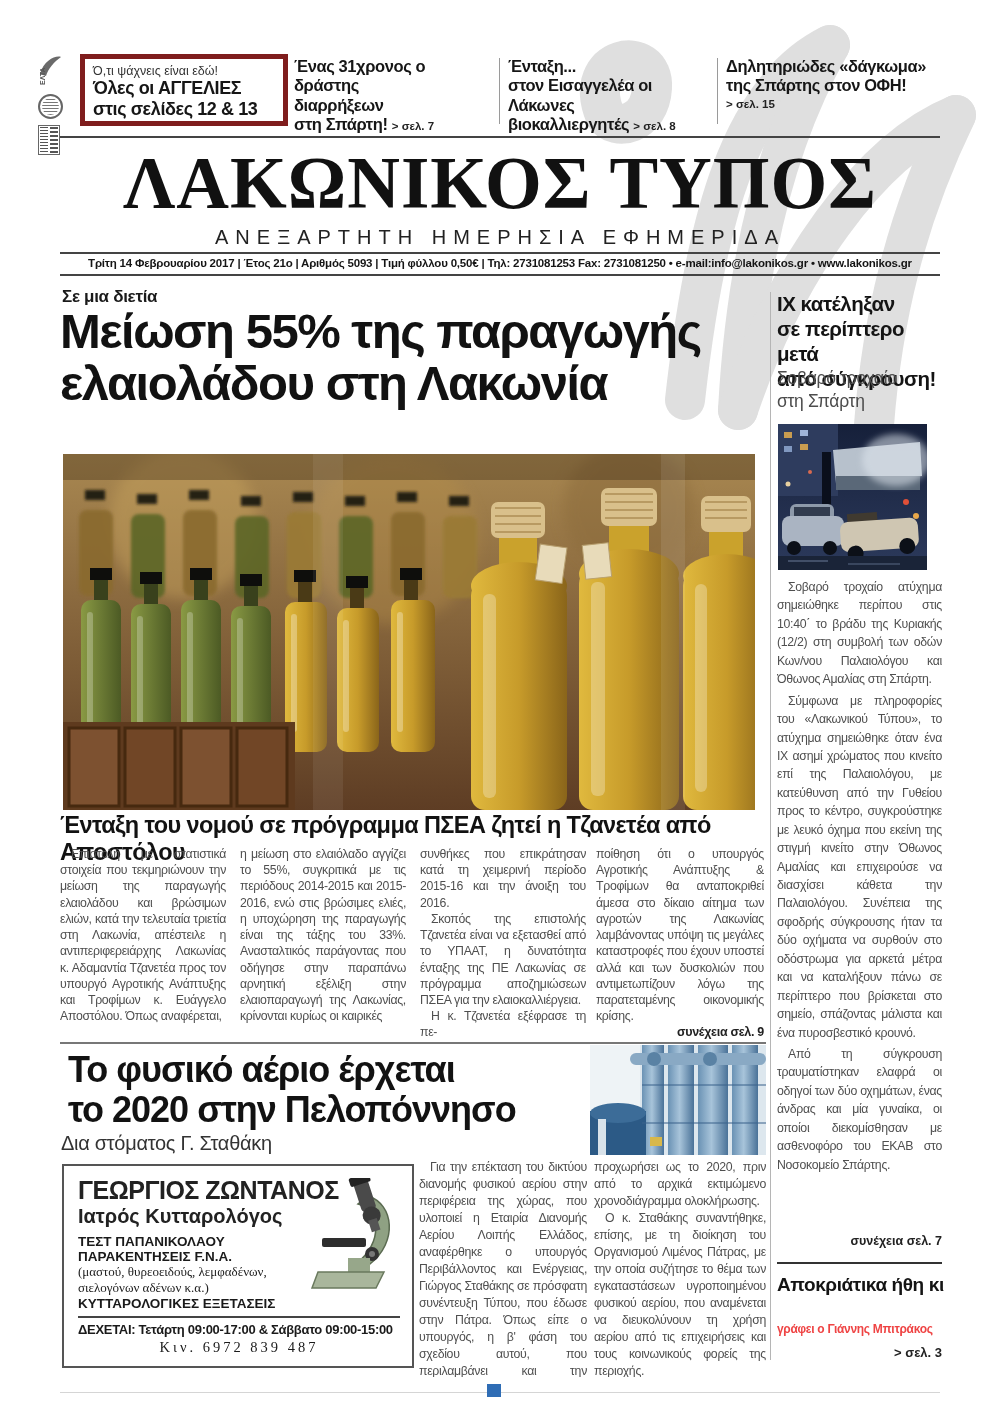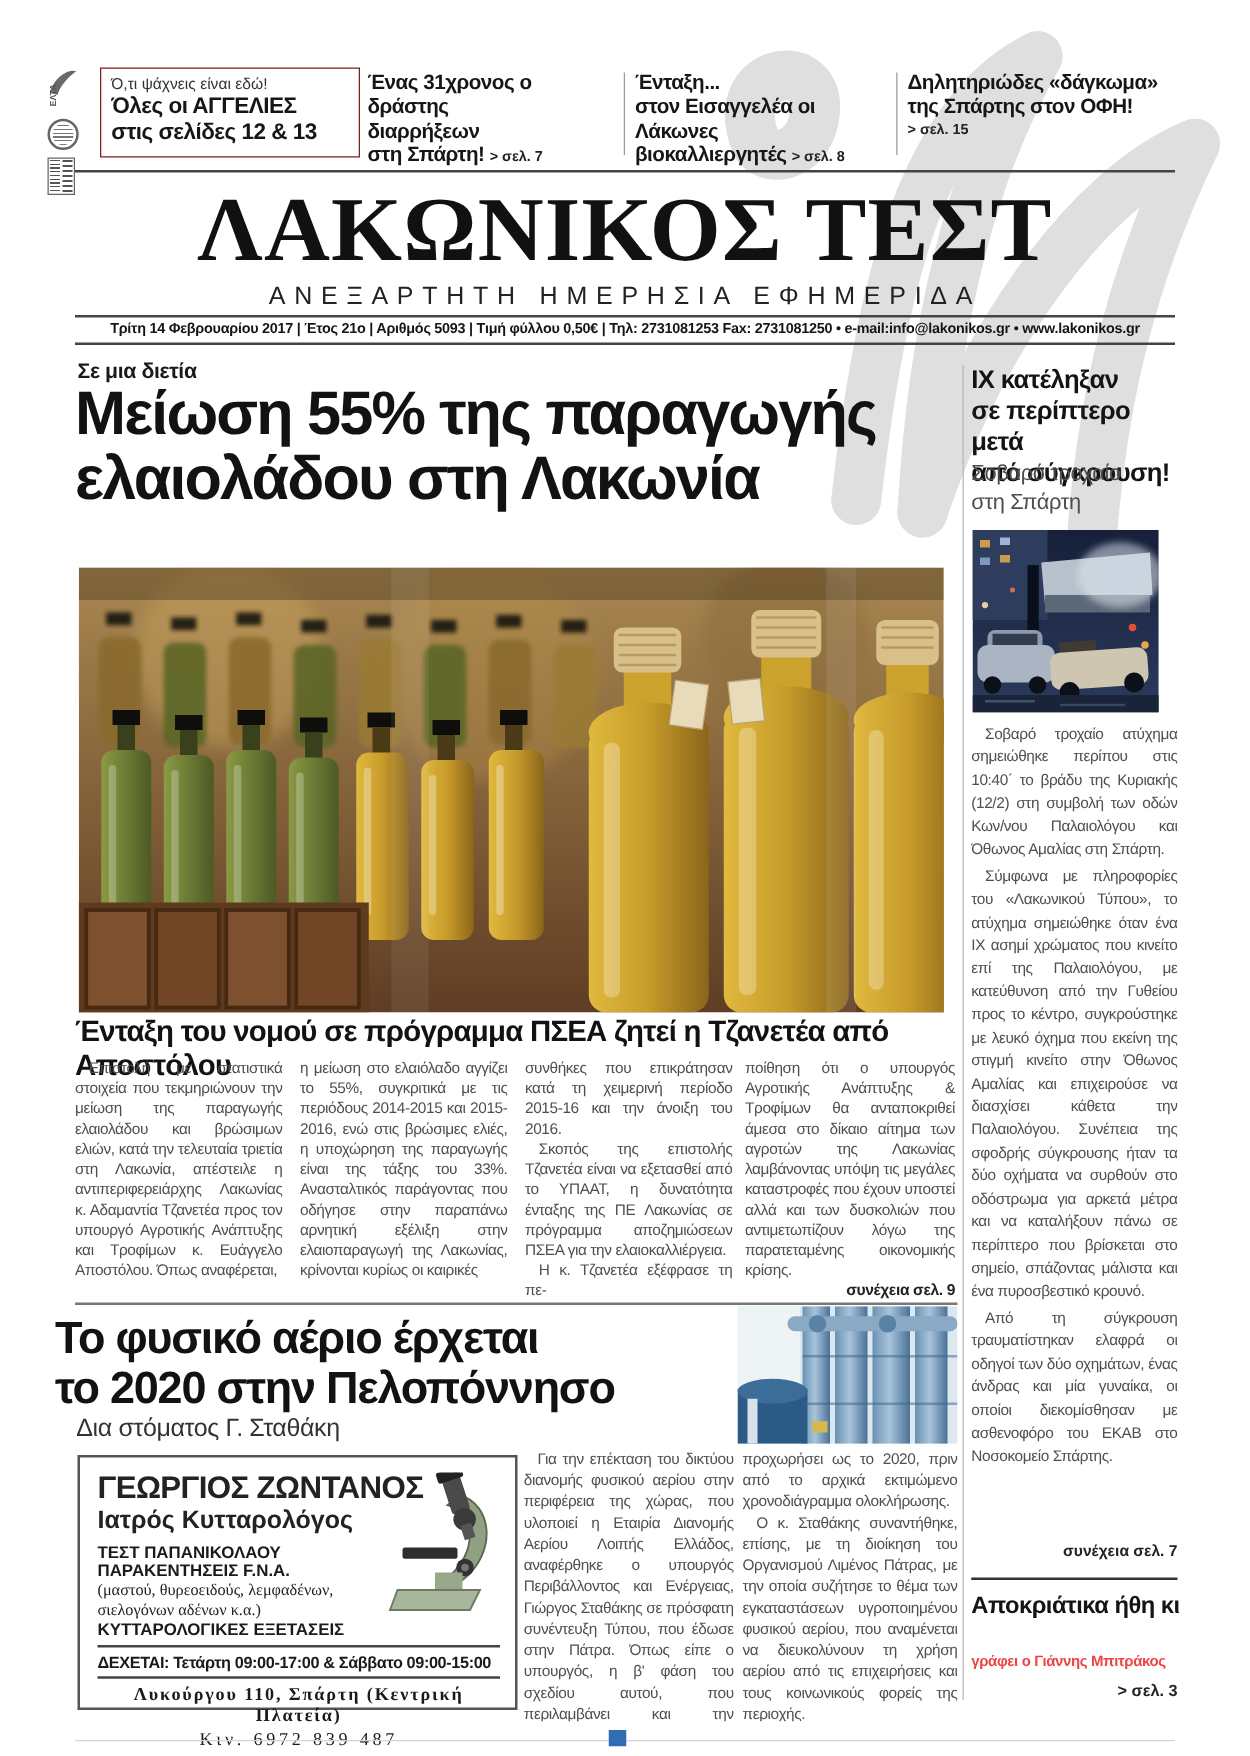--- a/index.html
+++ b/index.html
@@ -51,21 +51,21 @@
       <text x="-33" y="9" transform="rotate(-90)" font-size="7" font-weight="bold" fill="#555">ΕΛΤΑ</text>
     </svg>
     <div style="width:17px;height:17px;border:2px solid #666;border-radius:50%;margin:4px 0 0 2px;
                 background:repeating-linear-gradient(180deg,#777 0 1px,transparent 1px 3px);background-clip:content-box;padding:2px;"></div>
     <div style="width:18px;height:26px;border:1px solid #666;margin:6px 0 0 2px;display:flex;gap:2px;padding:1px;">
       <div style="flex:1;background:repeating-linear-gradient(180deg,#555 0 1px,transparent 1px 3px);"></div>
       <div style="flex:1;background:repeating-linear-gradient(180deg,#555 0 2px,transparent 2px 4px);"></div>
     </div>
   </div>
 
-  <div class="abs z" style="left:80px;top:54px;width:208px;height:72px;border:1px solid #7f1d1d;padding:5px 8px;box-sizing:border-box;background:#fff;">
+  <div class="abs z" style="left:80px;top:54px;width:208px;height:72px;border:5px solid #7f1d1d;padding:5px 8px;box-sizing:border-box;background:#fff;">
     <div style="font-size:12.5px;color:#333;">Ό,τι ψάχνεις είναι εδώ!</div>
     <div class="teaser" style="font-size:18px;">Όλες οι ΑΓΓΕΛΙΕΣ</div>
     <div class="teaser" style="font-size:18px;">στις σελίδες 12 &amp; 13</div>
   </div>
 
   <div class="abs z teaser" style="left:294px;top:57px;width:200px;">
     <div>Ένας 31χρονος ο δράστης</div>
     <div>διαρρήξεων</div>
     <div><span>στη Σπάρτη!</span>
       <span class="pageref">&gt; σελ. 7</span></div>
@@ -83,21 +83,21 @@
   <div class="abs z vline" style="left:717px;top:58px;height:66px;"></div>
 
   <div class="abs z teaser" style="left:726px;top:57px;width:214px;">
     <div>Δηλητηριώδες «δάγκωμα»</div>
     <div>της Σπάρτης στον ΟΦΗ!</div>
     <div class="pageref" style="margin-top:2px;">&gt; σελ. 15</div>
   </div>
 
   <div class="abs z hairline" style="left:60px;top:136px;width:880px;height:2px;"></div>
 
-  <div class="abs z serif b center" style="left:60px;top:142px;width:880px;font-size:73px;letter-spacing:1px;color:#111;">ΛΑΚΩΝΙΚΟΣ ΤΕΣΤ</div>
+  <div class="abs z serif b center" style="left:60px;top:142px;width:880px;font-size:73px;letter-spacing:1px;color:#111;">ΛΑΚΩΝΙΚΟΣ ΤΥΠΟΣ</div>
   <div class="abs z center" style="left:60px;top:226px;width:880px;font-size:20px;letter-spacing:7px;color:#222;">ΑΝΕΞΑΡΤΗΤΗ ΗΜΕΡΗΣΙΑ ΕΦΗΜΕΡΙΔΑ</div>
 
   <div class="abs z hairline" style="left:60px;top:252px;width:880px;height:2px;"></div>
   <div class="abs z center b" style="left:60px;top:257px;width:880px;font-size:11.5px;color:#151515;letter-spacing:-0.2px;">Τρίτη 14 Φεβρουαρίου 2017 | Έτος 21ο | Αριθμός 5093 | Τιμή φύλλου 0,50€ | Τηλ: 2731081253 Fax: 2731081250 • e-mail:info@lakonikos.gr • www.lakonikos.gr</div>
   <div class="abs z hairline" style="left:60px;top:274px;width:880px;height:2px;"></div>
 
   <div class="abs z b" style="left:62px;top:287px;font-size:17px;letter-spacing:-0.3px;">Σε μια διετία</div>
   <div class="abs z bigheadline" style="left:60px;top:306px;width:710px;">
     <div>Μείωση 55% της παραγωγής</div>
     <div>ελαιολάδου στη Λακωνία</div>
@@ -254,21 +254,21 @@
     <p class="ind">Σκοπός της επιστολής Τζανετέα είναι να εξετασθεί από το ΥΠΑΑΤ, η δυνατότητα ένταξης της ΠΕ Λακωνίας σε πρόγραμμα αποζημιώσεων ΠΣΕΑ για την ελαιοκαλλιέργεια.</p>
     <p class="ind">Η κ. Τζανετέα εξέφρασε τη πε-</p>
   </div>
   <div class="abs z colp just" style="left:596px;top:846px;width:168px;height:196px;overflow:hidden;">
     <p>ποίθηση ότι ο υπουργός Αγροτικής Ανάπτυξης &amp; Τροφίμων θα ανταποκριθεί άμεσα στο δίκαιο αίτημα των αγροτών της Λακωνίας λαμβάνοντας υπόψη τις μεγάλες καταστροφές που έχουν υποστεί αλλά και των δυσκολιών που αντιμετωπίζουν λόγω της παρατεταμένης οικονομικής κρίσης.</p>
     <p class="right contline">συνέχεια σελ. 9</p>
   </div>
 
   <div class="abs z" style="left:60px;top:1042px;width:706px;height:1.5px;background:#777;"></div>
 
-  <div class="abs z midheadline" style="left:44px;top:1050px;width:530px;">
+  <div class="abs z midheadline" style="left:68px;top:1050px;width:530px;">
     <div>Το φυσικό αέριο έρχεται</div>
     <div>το 2020 στην Πελοπόννησο</div>
   </div>
   <div class="abs z" style="left:61px;top:1132px;font-size:20px;color:#333;letter-spacing:-0.3px;">Δια στόματος Γ. Σταθάκη</div>
 
   <svg class="abs z" style="left:590px;top:1045px;" width="176" height="110" viewBox="0 0 176 110">
     <defs>
       <linearGradient id="steel" x1="0" y1="0" x2="1" y2="0">
         <stop offset="0" stop-color="#6a92b4"></stop>
           <stop offset="0.45" stop-color="#a8c4da"></stop>
@@ -309,21 +309,20 @@
     <p class="adline b" style="font-size:25px;letter-spacing:-0.5px;color:#222;">ΓΕΩΡΓΙΟΣ ΖΩΝΤΑΝΟΣ</p>
     <p class="adline b" style="font-size:20px;color:#222;">Ιατρός Κυτταρολόγος</p>
     <div style="width:238px;margin-top:6px;">
       <p class="adline b" style="font-size:13.5px;">ΤΕΣΤ ΠΑΠΑΝΙΚΟΛΑΟΥ</p>
       <p class="adline b" style="font-size:13.5px;">ΠΑΡΑΚΕΝΤΗΣΕΙΣ F.N.A.</p>
       <p class="adline serif" style="font-size:13px;color:#222;">(μαστού, θυρεοειδούς, λεμφαδένων,</p>
       <p class="adline serif" style="font-size:13px;color:#222;">σιελογόνων αδένων κ.α.)</p>
       <p class="adline b" style="font-size:13.5px;">ΚΥΤΤΑΡΟΛΟΓΙΚΕΣ ΕΞΕΤΑΣΕΙΣ</p>
     </div>
     <p class="adline b" style="border-top:2px solid #444;margin-top:5px;padding-top:4px;font-size:13px;letter-spacing:-0.3px;">ΔΕΧΕΤΑΙ: Τετάρτη 09:00-17:00 &amp; Σάββατο 09:00-15:00</p>
-    <p class="adline b center serif" style="border-top:2px solid #444;margin-top:4px;padding-top:5px;font-size:14.5px;letter-spacing:1.5px;">Λυκούργου 110, Σπάρτη (Κεντρική Πλατεία)</p>
     <p class="adline center serif" style="font-size:14.5px;letter-spacing:3px;margin-top:2px;">Κιν. 6972 839 487</p>
   </div>
 
   <div class="abs z gascol just" style="left:419px;top:1159px;width:168px;height:218px;overflow:hidden;">
     <p class="ind">Για την επέκταση του δικτύου διανομής φυσικού αερίου στην περιφέρεια της χώρας, που υλοποιεί η Εταιρία Διανομής Αερίου Λοιπής Ελλάδος, αναφέρθηκε ο υπουργός Περιβάλλοντος και Ενέργειας, Γιώργος Σταθάκης σε πρόσφατη συνέντευξη Τύπου, που έδωσε στην Πάτρα. Όπως είπε ο υπουργός, η β' φάση του σχεδίου αυτού, που περιλαμβάνει και την Πελοπόννησο, προβλέπεται να έχει</p>
   </div>
   <div class="abs z gascol just" style="left:594px;top:1159px;width:172px;height:218px;overflow:hidden;">
     <p>προχωρήσει ως το 2020, πριν από το αρχικά εκτιμώμενο χρονοδιάγραμμα ολοκλήρωσης.</p>
     <p class="ind">Ο κ. Σταθάκης συναντήθηκε, επίσης, με τη διοίκηση του Οργανισμού Λιμένος Πάτρας, με την οποία συζήτησε το θέμα των εγκαταστάσεων υγροποιημένου φυσικού αερίου, που αναμένεται να διευκολύνουν τη χρήση αερίου από τις επιχειρήσεις και τους κοινωνικούς φορείς της περιοχής.</p>
   </div>

